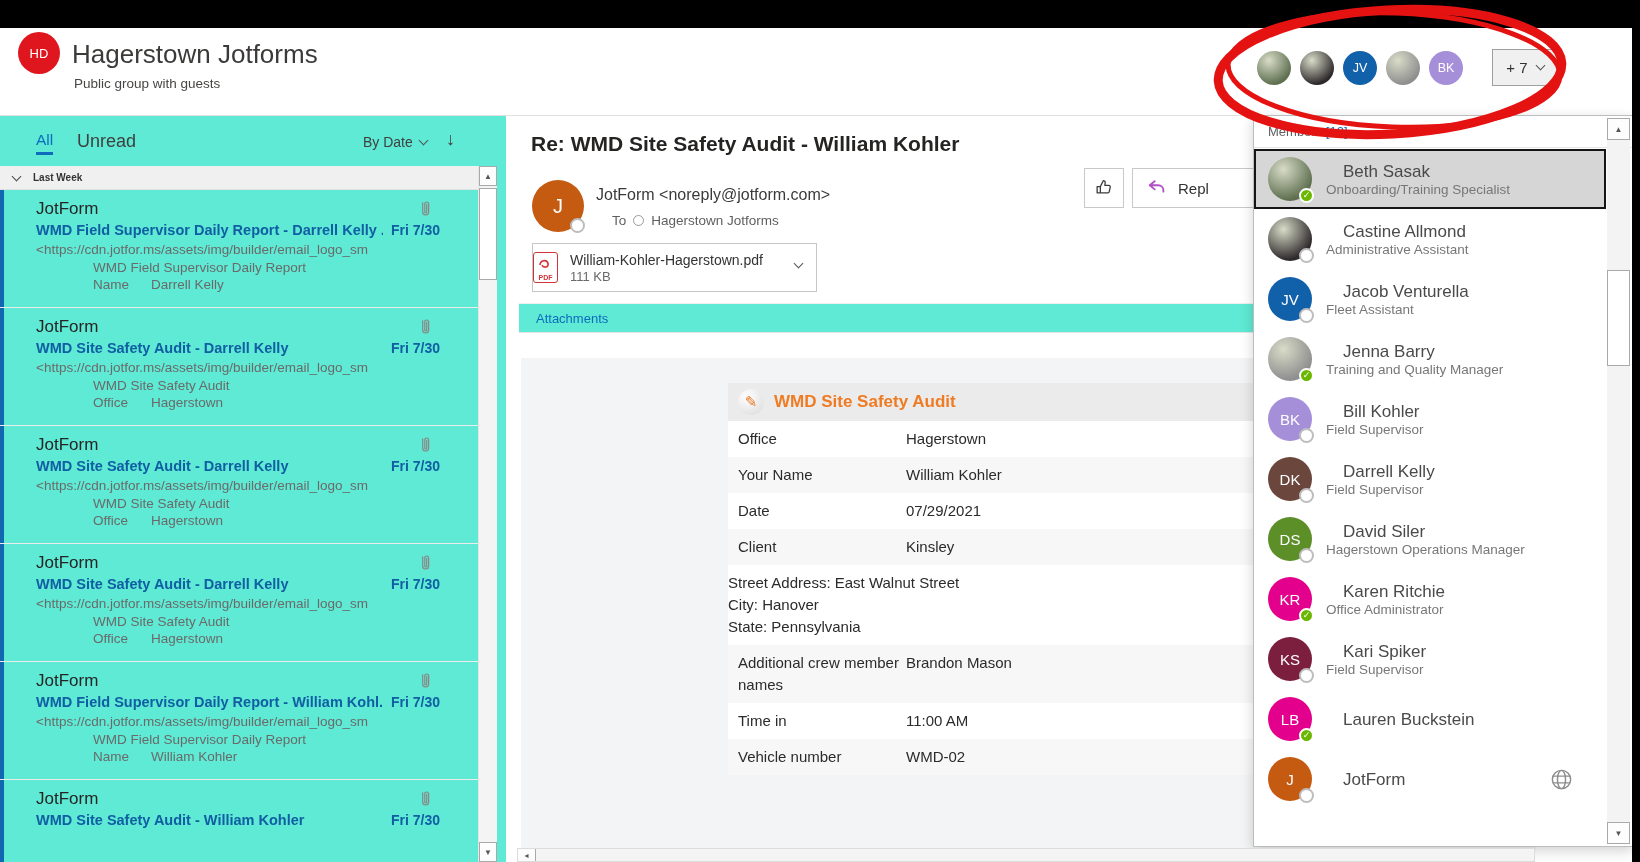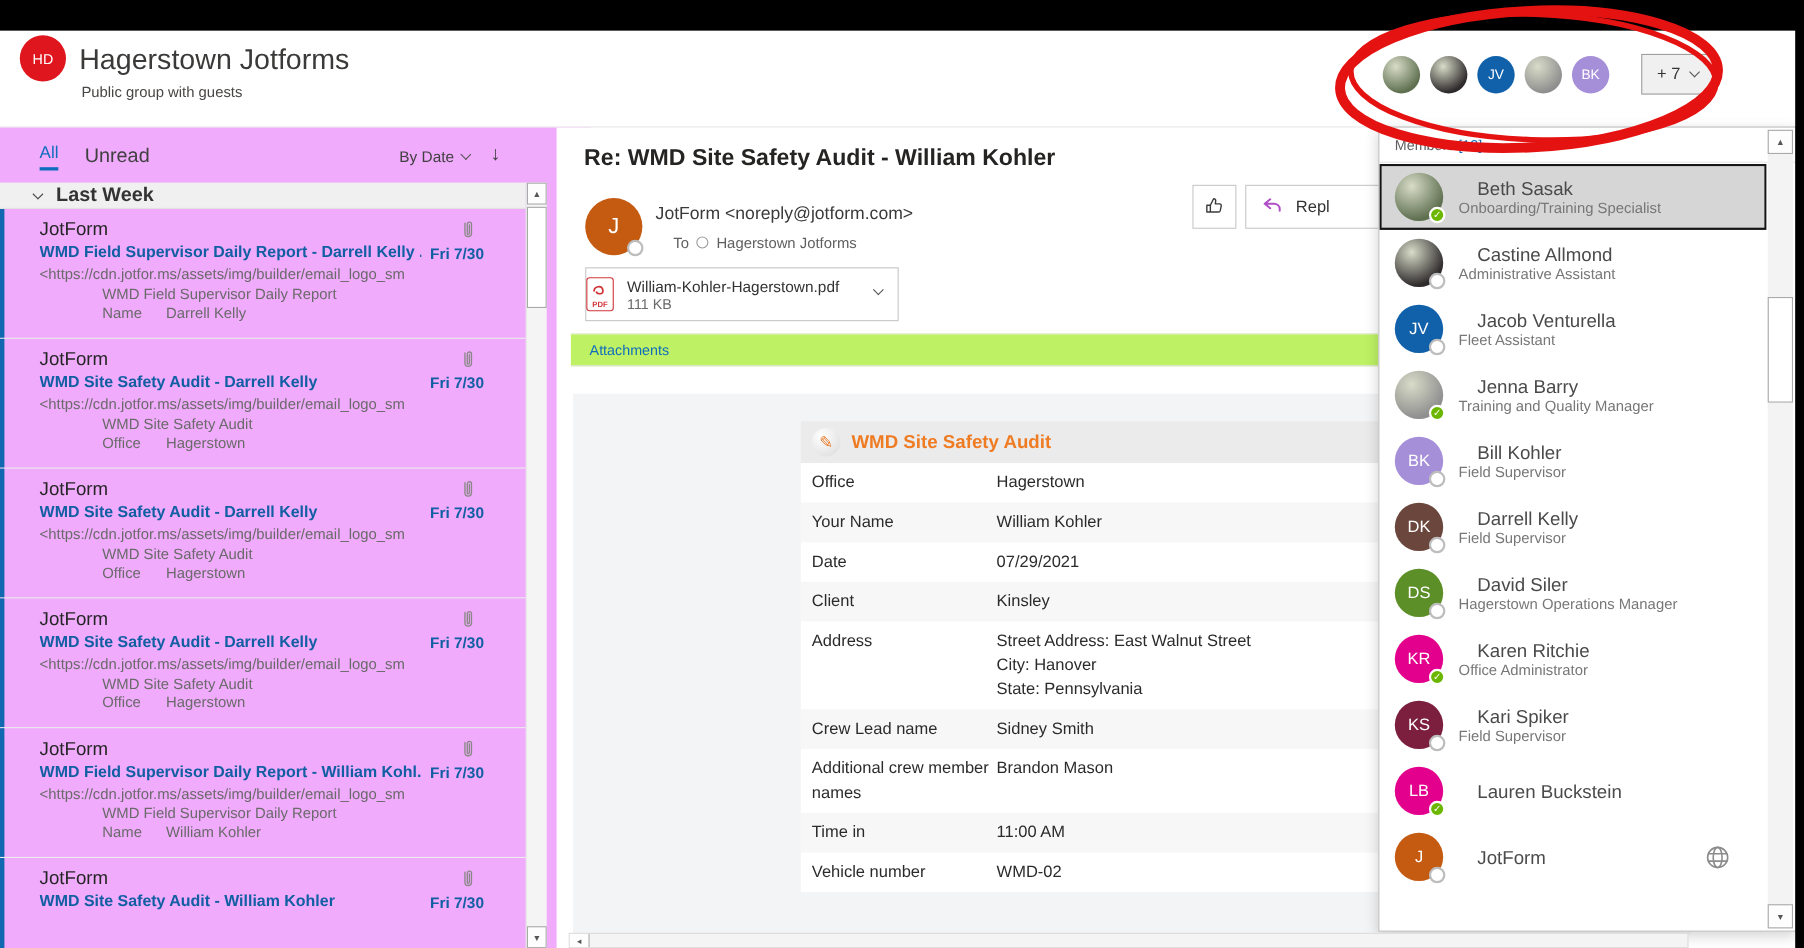--- a/index.html
+++ b/index.html
@@ -17,26 +17,26 @@
   .hd-avatar{position:absolute;left:18px;top:4px;width:42px;height:42px;border-radius:50%;color:#fff;font-size:13px;}
   .group-title{position:absolute;left:72px;top:11px;font-size:26px;color:#3b3a39;}
   .group-sub{position:absolute;left:74px;top:48px;font-size:13.5px;color:#484644;}
   .avatars{position:absolute;left:1257px;top:23px;display:flex;align-items:center;gap:9px;}
   .t-av{width:34px;height:34px;border-radius:50%;color:#fff;font-size:12.5px;display:flex;align-items:center;justify-content:center;background:var(--av,#888);}
   .t-av.photo{background:radial-gradient(circle at 35% 28%, #d8dcc8 0%, var(--av) 72%);}
   .more-btn{margin-left:10px;width:66px;height:37px;background:#f0f0f0;border:1px solid #9f9f9f;display:flex;align-items:center;justify-content:center;gap:9px;font-size:15px;color:#333;cursor:pointer;}
   .chev{width:7px;height:7px;border-right:1.6px solid #555;border-bottom:1.6px solid #555;transform:rotate(45deg);display:inline-block;margin-top:-4px;}
 
   
-  .list-pane{left:0;top:116px;width:537px;height:746px;background:#f0abfc;border-right:1px solid #d6d6d6;overflow:hidden;}
+  .list-pane{left:0;top:116px;width:537px;height:746px;background:#5eead4;border-right:1px solid #d6d6d6;overflow:hidden;}
   .tab-all{position:absolute;left:36px;top:15px;font-size:15.5px;color:#0f6cbd;padding-bottom:3px;border-bottom:3px solid #0f6cbd;cursor:pointer;}
   .tab-unread{position:absolute;left:77px;top:15px;font-size:18px;color:#404040;cursor:pointer;}
   .sort{position:absolute;left:363px;top:18px;font-size:14px;color:#404040;display:flex;align-items:center;gap:7px;cursor:pointer;}
   .sort-dir{position:absolute;left:446px;top:13px;font-size:18px;color:#404040;cursor:pointer;}
-  .section-header{position:absolute;left:0;top:50px;width:478px;height:24px;background:#f0f0f0;border-bottom:1px solid #e2e2e2;display:flex;align-items:center;gap:13px;padding-left:31px;font-size:18px;font-weight:bold;color:#333;}
+  .section-header{position:absolute;left:0;top:50px;width:478px;height:24px;background:#f0f0f0;border-bottom:1px solid #e2e2e2;display:flex;align-items:center;gap:13px;padding-left:13px;font-size:10px;font-weight:bold;color:#333;}
   .section-header .chev{border-color:#4a4a4a;margin-top:-3px;}
   .email-items{position:absolute;left:0;top:74px;width:478px;height:672px;overflow:hidden;}
   .email-item{position:relative;height:118px;border-bottom:1px solid #ececec;padding:9px 14px 0 36px;cursor:pointer;}
   .email-item::before{content:"";position:absolute;left:0;top:0;width:4px;height:100%;background:#1267b1;}
   .e-sender{font-size:17px;color:#252525;}
   .clip{position:absolute;right:44px;top:9px;}
   .e-subjrow{display:flex;margin-top:3px;padding-right:24px;}
   .e-subject{flex:1;font-size:14.5px;font-weight:bold;color:#115ea3;white-space:nowrap;overflow:hidden;}
   .e-date{font-size:14px;font-weight:bold;color:#115ea3;margin-left:8px;white-space:nowrap;}
   .e-prev{font-size:13.5px;color:#6a6a6a;line-height:17.5px;}
@@ -58,21 +58,21 @@
   .s-badge{position:absolute;right:-1px;bottom:-1px;width:15px;height:15px;border-radius:50%;background:#fff;border:2px solid #bdbdbd;}
   .s-line1{position:absolute;left:90px;top:70px;font-size:16px;color:#3a3a3a;}
   .s-line2{position:absolute;left:106px;top:97px;font-size:13.5px;color:#5f5f5f;display:flex;align-items:center;gap:7px;}
   .mini-presence{width:11px;height:11px;border:1px solid #9a9a9a;border-radius:50%;display:inline-block;}
   .attach-chip{position:absolute;left:26px;top:127px;width:285px;height:49px;border:1px solid #c6c6c6;display:flex;align-items:center;gap:12px;cursor:pointer;}
   .pdf-icon{width:25px;height:31px;border:1.5px solid #d13438;border-radius:3px;position:relative;background:#fff;flex:0 0 auto;}
   .pdf-icon .pdf-txt{position:absolute;left:0;right:0;bottom:1px;text-align:center;font-size:7px;font-weight:bold;color:#d13438;}
   .chip-name{font-size:14px;color:#333;line-height:18px;}
   .chip-size{font-size:13px;color:#6a6a6a;}
   .chip-chev{position:absolute;right:14px;top:20px;}
-  .attach-band{position:absolute;left:13px;top:187px;width:1105px;height:30px;background:#bef264;border-top:1px solid #efefef;border-bottom:1px solid #e4e4e4;display:flex;align-items:center;padding-left:17px;font-size:13px;color:#0f6cbd;}
+  .attach-band{position:absolute;left:13px;top:187px;width:1105px;height:30px;background:#5eead4;border-top:1px solid #efefef;border-bottom:1px solid #e4e4e4;display:flex;align-items:center;padding-left:17px;font-size:13px;color:#0f6cbd;}
   .body-panel{position:absolute;left:15px;top:242px;width:1015px;height:492px;background:#f3f4f6;overflow:hidden;}
   .form{position:absolute;left:207px;top:25px;width:700px;}
   .form-header{height:38px;background:#ebebeb;display:flex;align-items:center;gap:10px;padding-left:10px;}
   .pencil-icon{width:26px;height:26px;border-radius:50%;background:radial-gradient(circle at 35% 30%, #ffffff, #d9d9d9);color:#e87722;font-size:15px;display:flex;align-items:center;justify-content:center;}
   .form-title{font-size:17px;font-weight:bold;color:#ef7b23;}
   .form-row{display:flex;background:#fff;font-size:15px;color:#2b2b2b;}
   .form-row:nth-child(even){background:#f7f7f8;}
   .f-label{width:178px;padding:7px 6px 7px 10px;line-height:22px;}
   .f-value{flex:1;padding:7px 0;line-height:22px;white-space:pre-line;}
 
@@ -317,30 +317,25 @@
     <div class="f-label">Date</div>
     <div class="f-value">07/29/2021</div>
   </div>
 
   <div class="form-row">
     <div class="f-label">Client</div>
     <div class="f-value">Kinsley</div>
   </div>
 
   <div class="form-row">
-    <div class="f-label">Address</div>
     <div class="f-value">Street Address: East Walnut Street
 City: Hanover
 State: Pennsylvania</div>
   </div>
 
-  <div class="form-row">
-    <div class="f-label">Crew Lead name</div>
-    <div class="f-value">Sidney  Smith</div>
-  </div>
 
 
   <div class="form-row">
     <div class="f-label">Additional crew member names</div>
     <div class="f-value">Brandon Mason</div>
   </div>
 
   <div class="form-row">
     <div class="f-label">Time in</div>
     <div class="f-value">11:00 AM</div>

